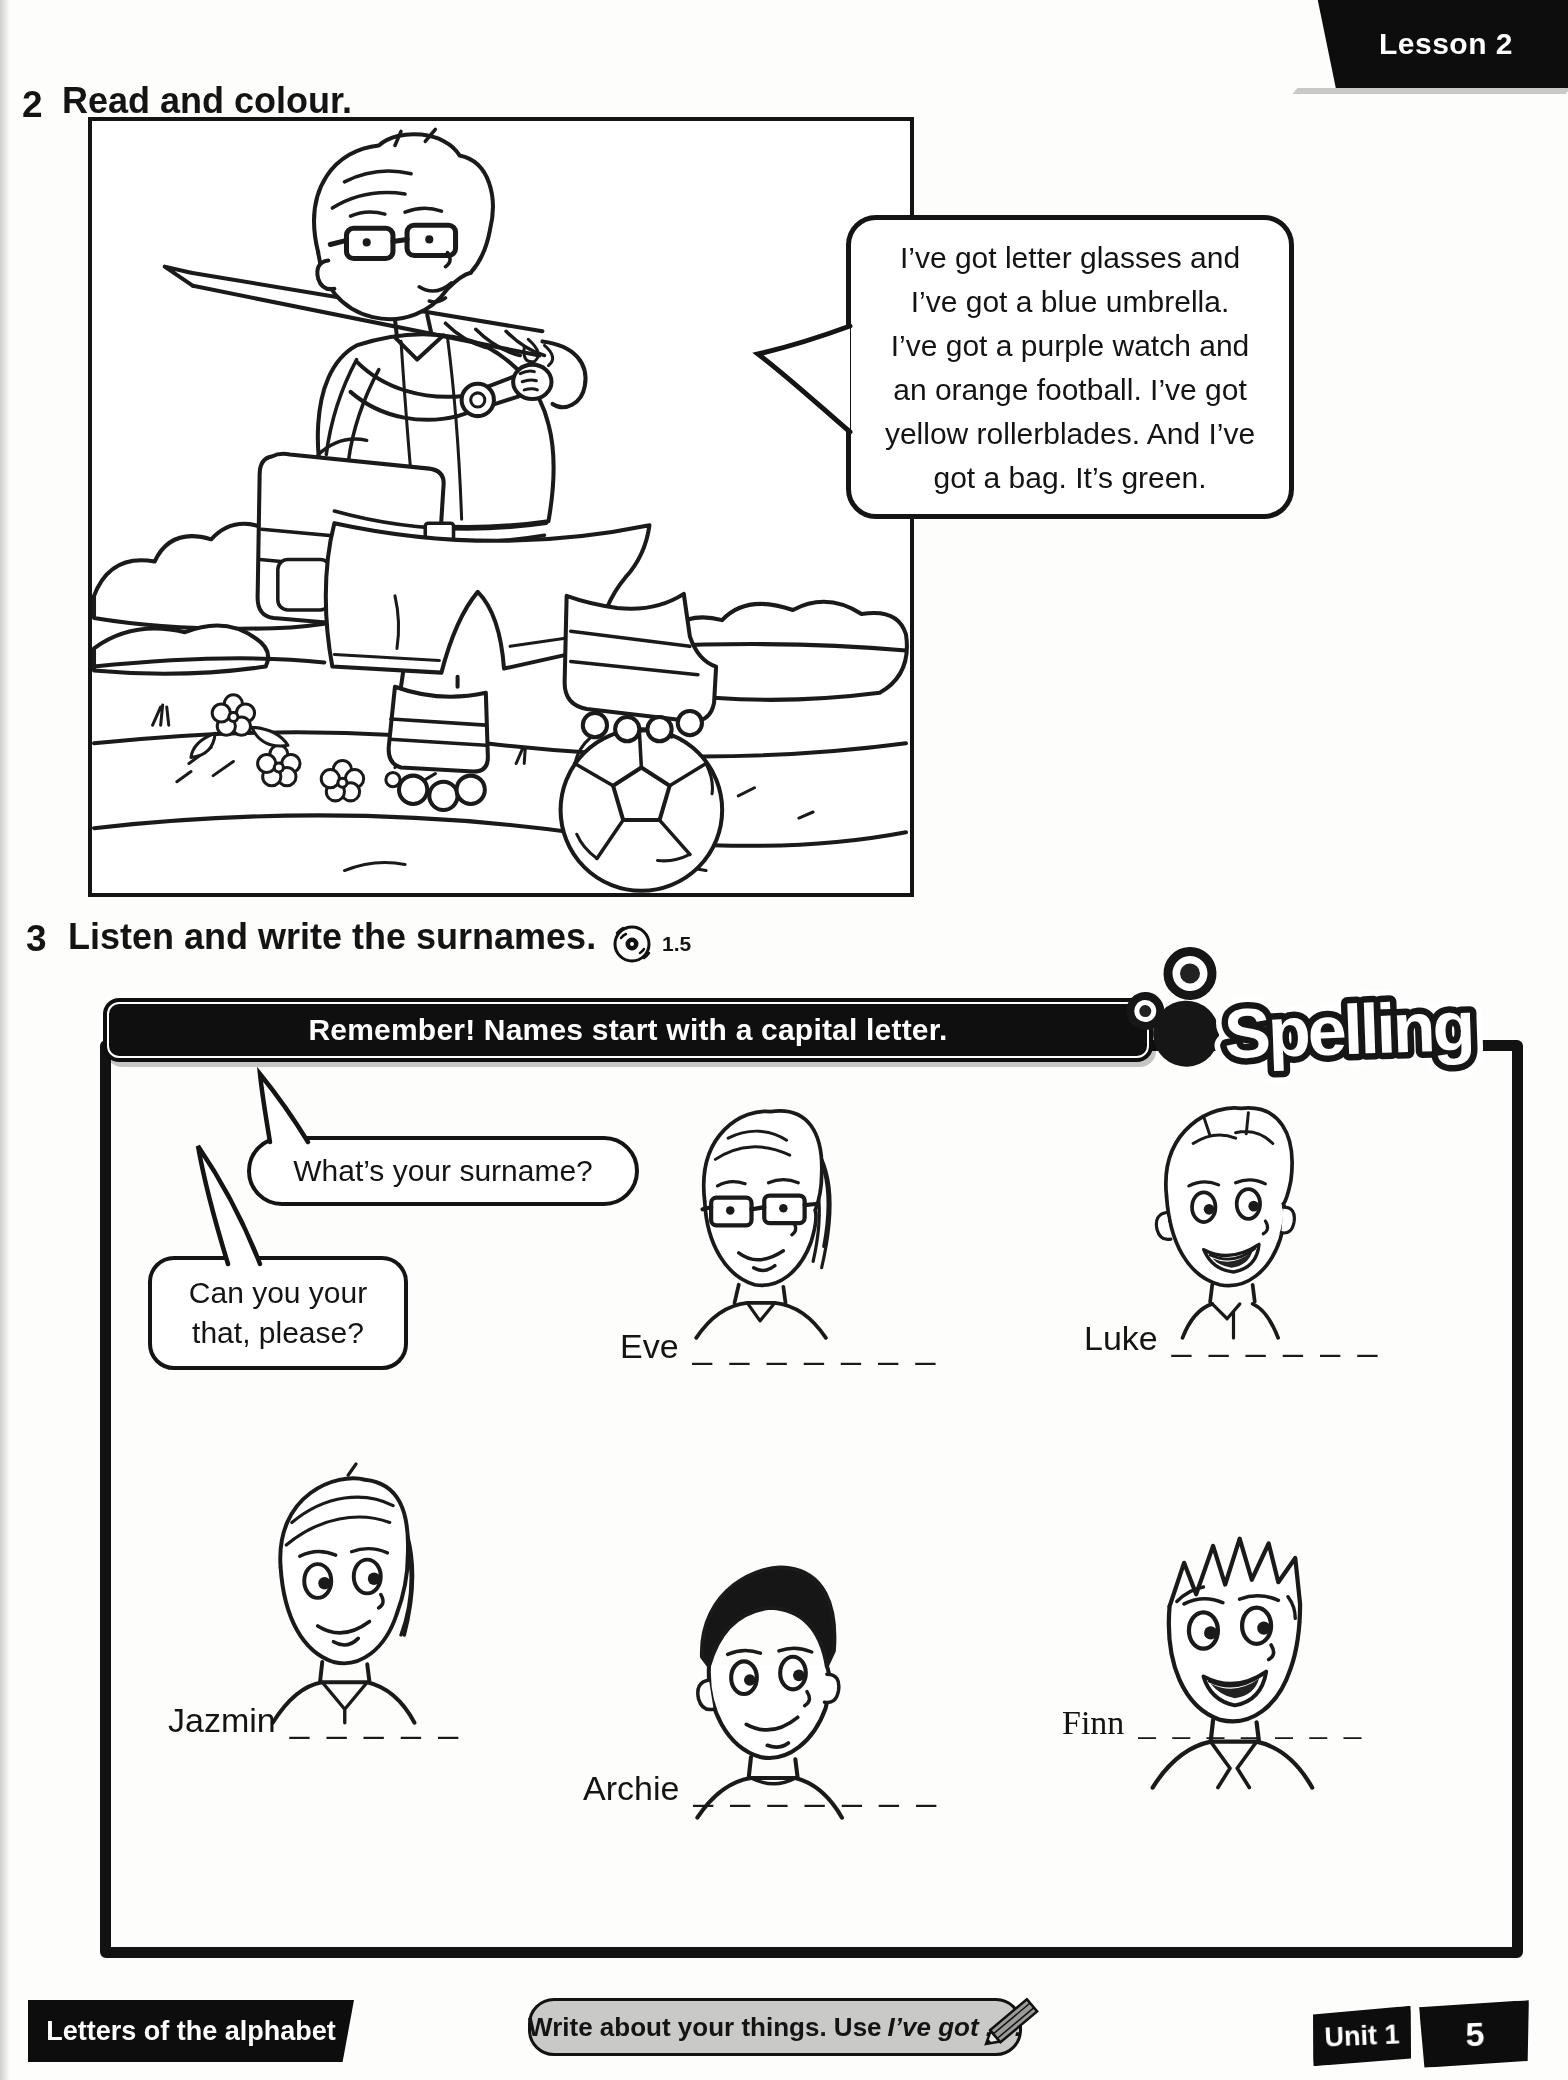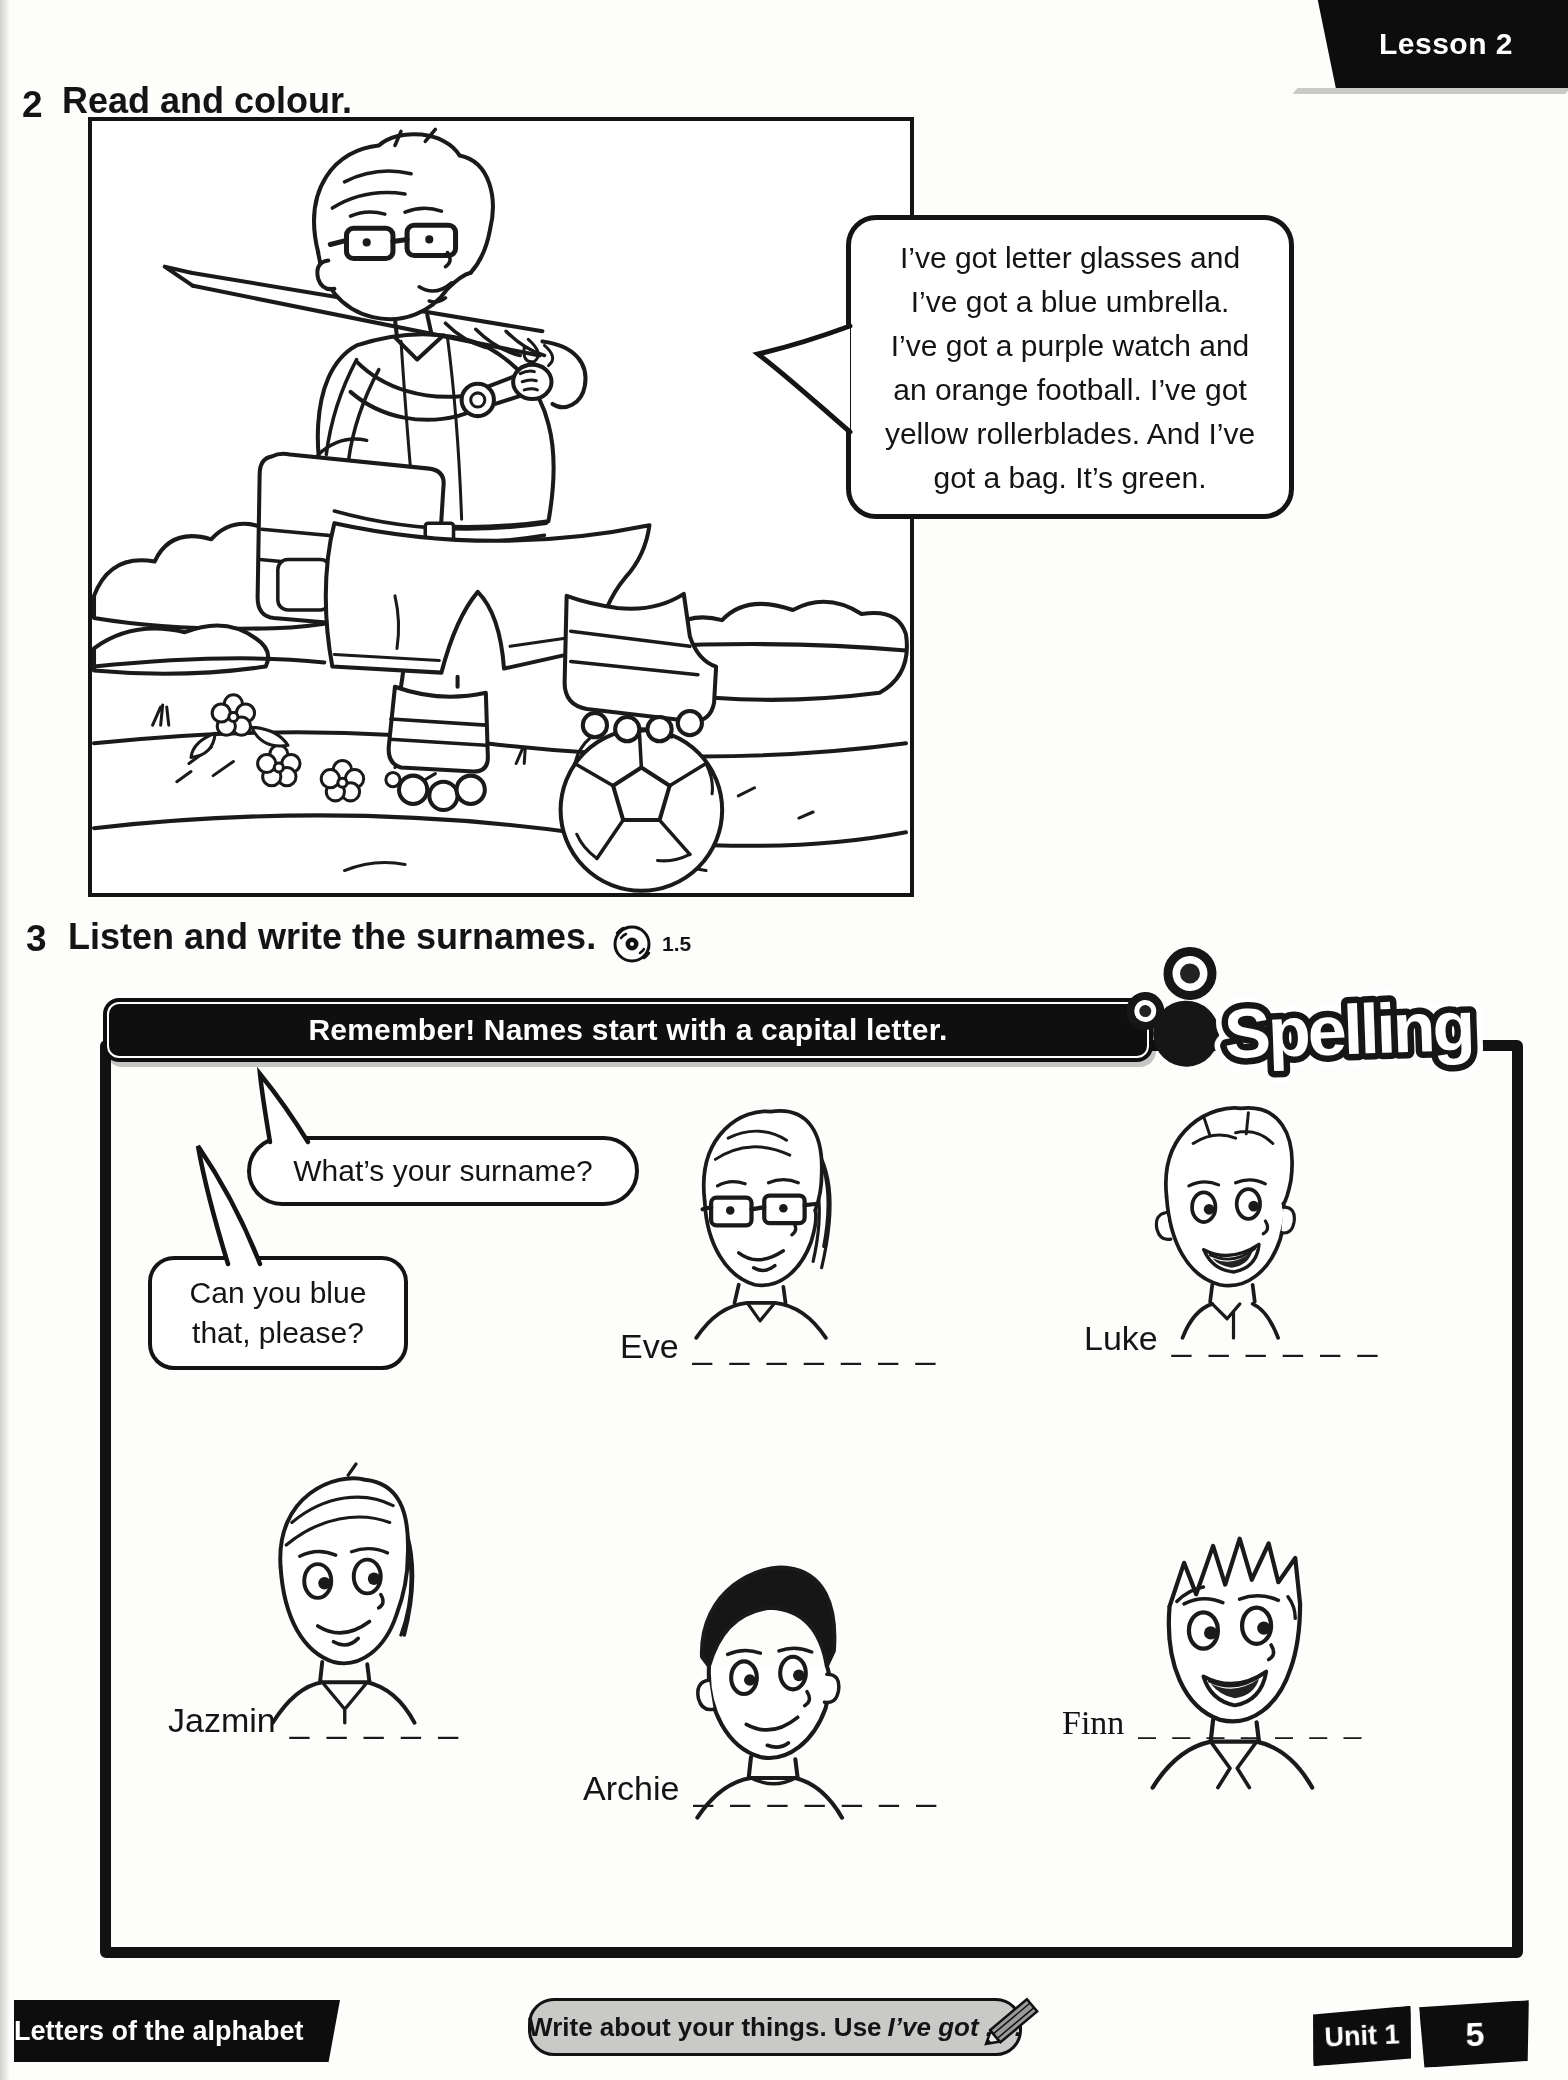--- a/index.html
+++ b/index.html
@@ -45,22 +45,22 @@
   .qbubble div{font-size:30px;line-height:40px;white-space:nowrap;}
   .surname-bubble{left:247px;top:1136px;width:392px;height:70px;border-radius:36px;}
   .spell-bubble{left:148px;top:1256px;width:260px;height:114px;border-radius:26px;}
 
   
   .portrait svg{width:100%;height:100%;display:block;}
   .name-row{font-size:34px;white-space:nowrap;}
   .name-row .blank{font-size:35px;letter-spacing:4px;margin-left:14px;color:#1a1a1a;}
 
   
-  .skill-box{left:14px;top:2000px;width:326px;height:62px;background:#0d0d0d;
-        clip-path:polygon(0 0,100% 0,96.5% 100%,0 100%);display:flex;align-items:center;
+  .skill-box{left:28px;top:2000px;width:326px;height:62px;background:#0d0d0d;
+        clip-path:polygon(0 0,100% 0,96.5% 100%,0 100%);display:flex;align-items:center;justify-content:center;
         filter:drop-shadow(3px 4px 0 #b5b5b3);}
   .skill-box span{color:#fff;font-size:27px;font-weight:700;}
   .tip-box{left:528px;top:1998px;width:494px;height:58px;background:#c9c9c7;border:3px solid #121212;
         border-radius:26px;box-sizing:border-box;display:flex;align-items:center;justify-content:center;}
   .tip-box span{font-size:26px;font-weight:700;white-space:nowrap;}
   .tip-box .it{font-style:italic;margin-left:6px;}
   .unit-box{left:1312px;top:2008px;width:100px;height:56px;background:#0d0d0d;transform:rotate(-2.5deg);
         clip-path:polygon(2% 8%,100% 0,98% 94%,0 100%);display:flex;align-items:center;justify-content:center;
         filter:drop-shadow(2px 4px 0 #bdbdbb);}
   .unit-box span{color:#fff;font-size:27px;font-weight:700;}
@@ -241,21 +241,21 @@
     </g>
   </svg>
 
   <div class="abs qbubble surname-bubble">
     <div>What’s your surname?</div>
   </div>
   <svg class="abs tail" style="left:258px;top:1070px;" width="62" height="74">
     <path d="M12,72 Q4,24 2,4 Q28,36 50,72" fill="#fff" stroke="#141414" stroke-width="4.5" stroke-linecap="round"></path>
   </svg>
   <div class="abs qbubble spell-bubble">
-    <div>Can you blue</div>
+    <div>Can you your</div>
     <div>that, please?</div>
   </div>
   <svg class="abs tail" style="left:196px;top:1142px;" width="72" height="124">
     <path d="M32,122 Q10,50 2,4 Q40,60 64,122" fill="#fff" stroke="#141414" stroke-width="4.5" stroke-linecap="round"></path>
   </svg>
 
   <div class="abs portrait" style="left:655px;top:1085px;width:210px;height:255px;">
     <svg viewBox="0 0 180 240">
       <g stroke="#1a1a1a" stroke-width="3.5" fill="none" stroke-linecap="round" stroke-linejoin="round">
         <path d="M120,40 C152,58 160,98 150,152 M132,46 C158,72 162,112 148,172 M125,56 C148,82 150,122 140,166" stroke-width="3"></path>

